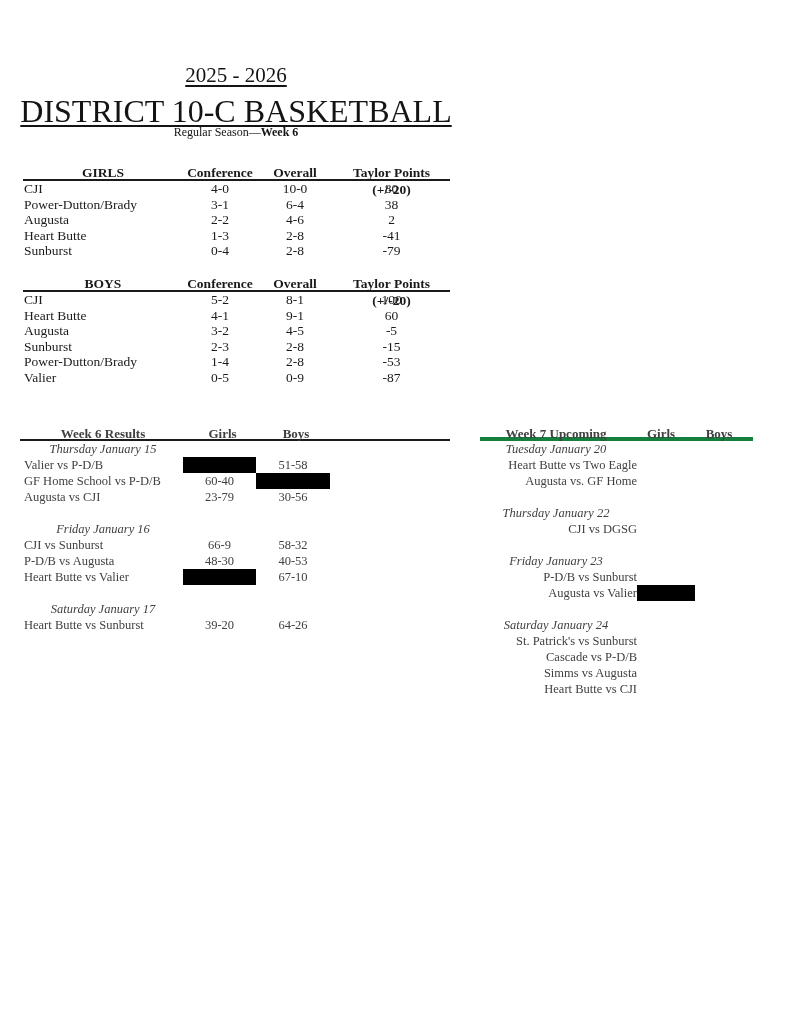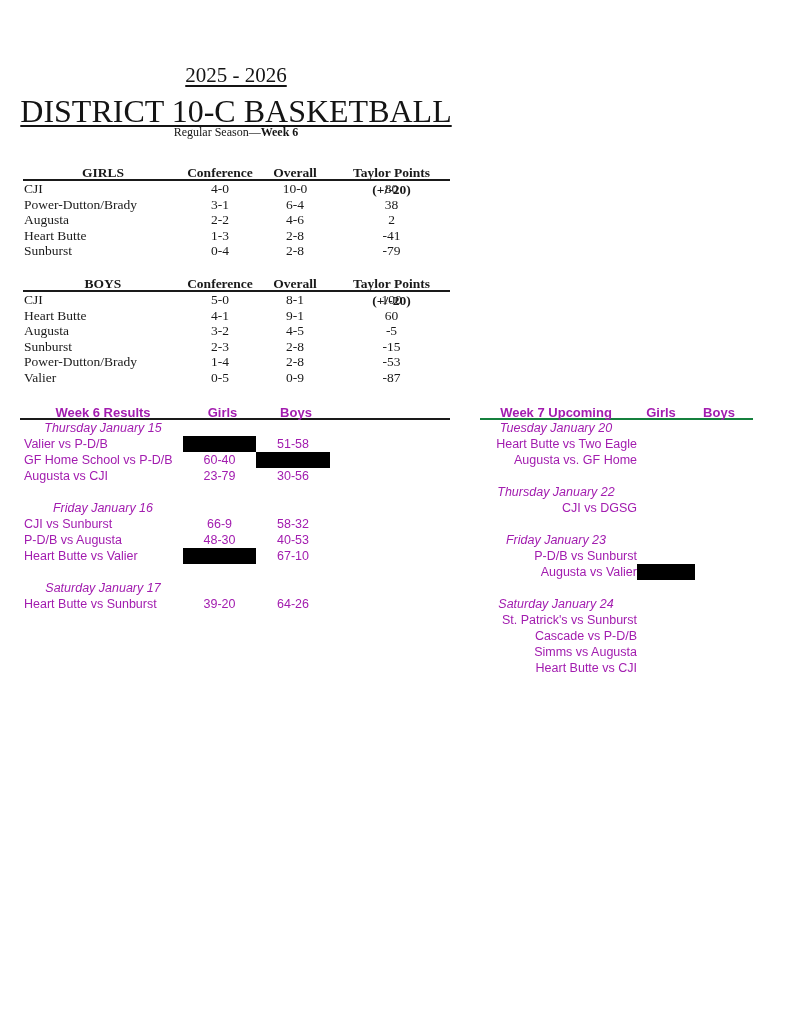--- a/index.html
+++ b/index.html
@@ -30,28 +30,28 @@
   .st-header { display:flex; font-weight:bold; height:17px; line-height:17px;
     border-bottom:2px solid #1a1a1a; }
   .st-row { display:flex; height:15.5px; line-height:15.5px; }
   .st-col-team { width:160px; text-align:left; padding-left:1px; }
   .st-header .st-col-team { text-align:center; padding-left:0; }
   .st-col-conf { width:74px;  text-align:center; }
   .st-col-ov   { width:76px;  text-align:center; }
   .st-col-tp   { width:117px; text-align:center; }
 
   
-  .sched { position:absolute; top:405px;
-    font-family:Liberation Sans, sans-serif; font-size:12.5px; color:#a21caf; }
+  .sched { position:absolute; top:426px;
+    font-family:Liberation Serif, serif; font-size:12.5px; color:#404040; }
   .sched.left  { left:20px;  width:430px; }
   .sched.right { left:480px; width:280px; }
   .sc-header { display:flex; font-weight:bold; font-size:13px;
     height:15px; line-height:15px; }
   .sched.left  .sc-header { border-bottom:2px solid #1a1a1a; }
-  .sched.right .sc-header { border-bottom:2px solid #15803d; width:273px; }
+  .sched.right .sc-header { border-bottom:4px solid #15803d; width:273px; }
   .sc-row { display:flex; height:16px; line-height:16px; }
   .gap { height:16px; }
   .date-row { font-style:italic; }
 
   
   .sched.left .c-title { width:166px; text-align:center; }
   .sched.left .c-name  { width:163px; text-align:left; padding-left:4px; }
   .sched.left .c-girls { width:73px;  text-align:center; }
   .sched.left .c-boys  { width:74px;  text-align:center; }
   .sched.left .c-date  { width:166px; text-align:center; }
@@ -115,21 +115,21 @@
 
   <div class="standings boys">
     <div class="st-header">
       <span class="st-col-team">BOYS</span>
       <span class="st-col-conf">Conference</span>
       <span class="st-col-ov">Overall</span>
       <span class="st-col-tp">Taylor Points (+/-20)</span>
     </div>
     <div class="st-row">
       <span class="st-col-team">CJI</span>
-      <span class="st-col-conf">5-0</span>
+      <span class="st-col-conf">5-2</span>
       <span class="st-col-ov">8-1</span>
       <span class="st-col-tp">100</span>
     </div>
     <div class="st-row">
       <span class="st-col-team">Heart Butte</span>
       <span class="st-col-conf">4-1</span>
       <span class="st-col-ov">9-1</span>
       <span class="st-col-tp">60</span>
     </div>
     <div class="st-row">

